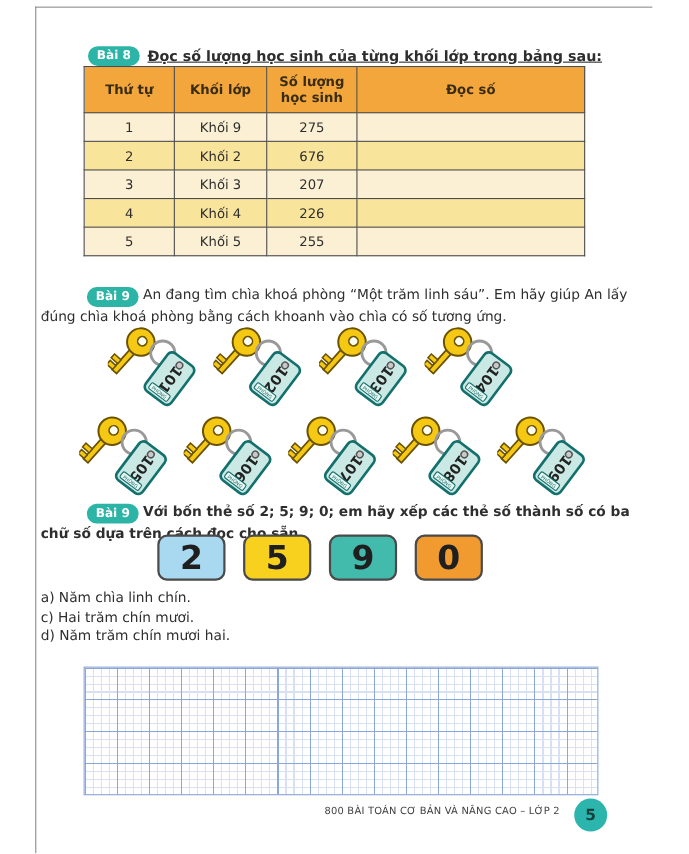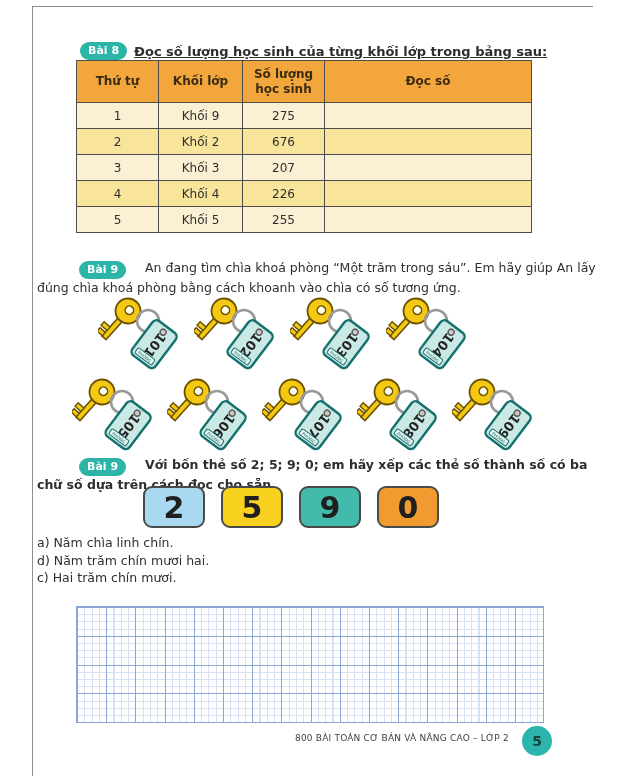--- a/index.html
+++ b/index.html
@@ -37,21 +37,21 @@
   }
   table.bai8 td{
     border:1.2px solid #4d4d4d;height:25px;font-size:12px;text-align:center;padding:0 3px;
   }
   table.bai8 tbody tr:nth-child(odd) td{background:var(--row-odd);}
   table.bai8 tbody tr:nth-child(even) td{background:var(--row-even);}
 
   .para{
     position:absolute;left:37px;width:562px;font-size:12.5px;line-height:17px;text-indent:42px;
   }
-  .para .badge{text-indent:0;margin-right:19px;vertical-align:-1px;text-align:center;}
+  .para .badge{text-indent:0;margin-right:4px;vertical-align:-1px;text-align:center;}
   .para-bai9{top:246px;}
   .para-bai10{top:443px;font-weight:bold;}
 
   .key-row{position:absolute;display:flex;}
   .key-row-1{left:98px;top:289px;gap:4px;}
   .key-row-2{left:72px;top:370px;gap:3px;}
 
   .cards-row{position:absolute;left:143px;top:486px;display:flex;gap:16px;}
   .card{
     width:62px;height:42px;border:2.2px solid #4a4a4a;border-radius:9px;
@@ -135,21 +135,21 @@
         <tr>
           <td>5</td>
           <td>Khối 5</td>
           <td>255</td>
           <td></td>
         </tr>
       </tbody>
   </table>
 
   <p class="para para-bai9">
-    <span class="badge">Bài 9</span><span>An đang tìm chìa khoá phòng “Một trăm trong sáu”. Em hãy giúp An lấy đúng chìa khoá phòng bằng cách khoanh vào chìa có số tương ứng.</span>
+    <span class="badge">Bài 9</span><span>An đang tìm chìa khoá phòng “Một trăm linh sáu”. Em hãy giúp An lấy đúng chìa khoá phòng bằng cách khoanh vào chìa có số tương ứng.</span>
   </p>
 
   <div class="key-row key-row-1">
       <svg width="92" height="84" viewBox="0 0 92 84">
         <g transform="translate(30,22) rotate(42)">
           <rect x="-2.8" y="8" width="5.6" height="28" fill="#f5c913" stroke="#6b5200" stroke-width="1.6"></rect>
           <rect x="-10.5" y="24" width="8" height="4.6" fill="#f5c913" stroke="#6b5200" stroke-width="1.4"></rect>
           <rect x="-9.5" y="31" width="7" height="4.6" fill="#f5c913" stroke="#6b5200" stroke-width="1.4"></rect>
           <circle cx="0" cy="0" r="12.5" fill="#f5c913" stroke="#6b5200" stroke-width="1.8"></circle>
           <circle cx="0.5" cy="-1.5" r="4.2" fill="#fffef2" stroke="#6b5200" stroke-width="1.5"></circle>
@@ -309,21 +309,21 @@
 
   <div class="cards-row">
       <div class="card" style="background: rgb(169, 217, 241);">2</div>
       <div class="card" style="background: rgb(248, 208, 30);">5</div>
       <div class="card" style="background: rgb(67, 187, 172);">9</div>
       <div class="card" style="background: rgb(240, 154, 48);">0</div>
     </div>
 
   <div class="items">
       <div>a) Năm chìa linh chín.</div>
+      <div>c) Hai trăm chín mươi.</div>
       <div>d) Năm trăm chín mươi hai.</div>
-      <div>c) Hai trăm chín mươi.</div>
     </div>
 
   <div class="grid-paper"></div>
 
   <div class="footer-text">800 BÀI TOÁN CƠ BẢN VÀ NÂNG CAO – LỚP 2</div>
   <div class="page-circle">5</div>
 </div>
 
 </body></html>

